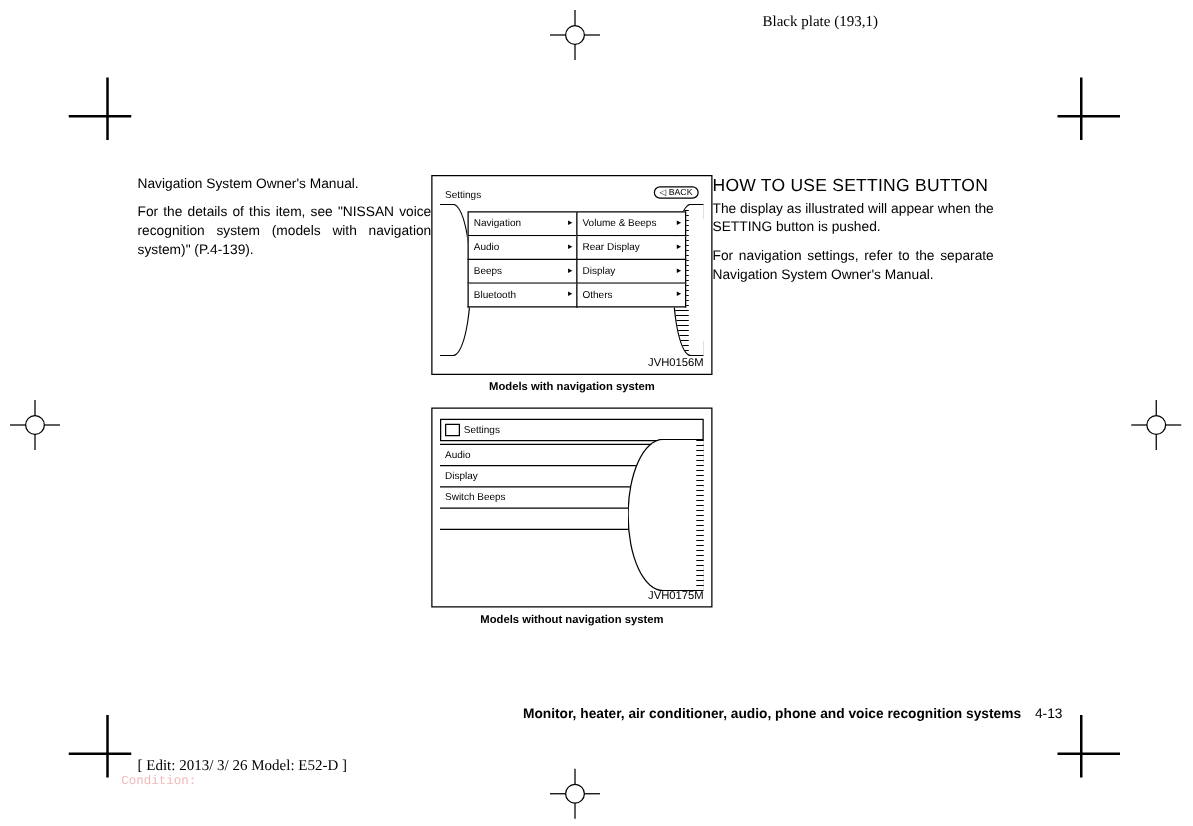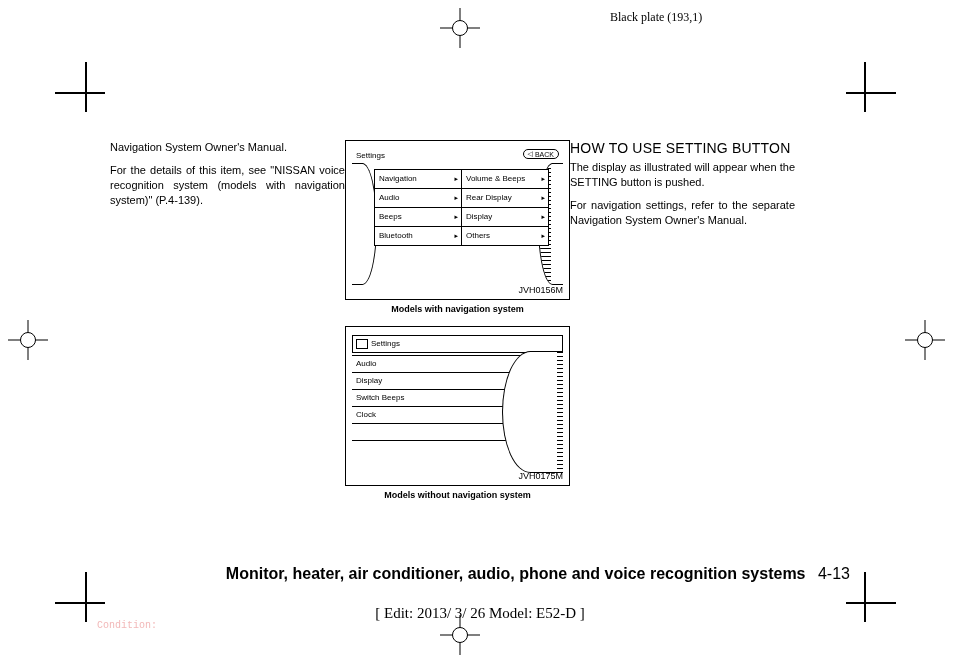--- a/index.html
+++ b/index.html
@@ -134,26 +134,26 @@
     position:absolute; left:6px; right:6px; top:8px; height:16px;
     border:1px solid #000; font-size:8px; line-height:16px; padding-left:18px;
     background:#fff;
   }
   .fig2 .hdr2 .hicon {
     position:absolute; left:3px; top:3px; width:10px; height:8px; border:1px solid #000;
   }
 
   .footer-line {
     position:absolute; left:110px; width:740px; top:565px;
-    font-size:16px; text-align:right; font-weight:bold;
+    font-size:11px; text-align:right; font-weight:bold;
   }
   .footer-line .pn { font-weight:normal; margin-left:8px; }
   .edit-line {
     position:absolute; left:110px; width:740px; top:605px;
-    font-size:15px; text-align:center; font-family:"Times New Roman", serif;
+    font-size:12px; text-align:left; font-family:"Times New Roman", serif;
   }
   .condition {
     position:absolute; left:97px; top:620px; font-size:10px; color:#f2b8b8;
     font-family:Liberation Mono, monospace;
   }
 </style>
 </head>
 <body>
 
 <div class="plate-label">Black plate (193,1)</div>
@@ -226,21 +226,20 @@
 
       <div class="figbox fig2">
         <div class="hdr2">
           <div class="hicon"></div>
           <span>Settings</span>
         </div>
         <div class="list2">
           <div class="row2">Audio</div>
           <div class="row2">Display</div>
           <div class="row2">Switch Beeps</div>
-          <div class="row2">Clock</div>
           <div class="row2"></div>
         </div>
         <div class="curveR2">
             <div class="ticks2"></div>
           </div>
         <div class="fig-id">JVH0175M</div>
       </div>
       <div class="fig-caption">Models without navigation system</div>
     </div>
 

